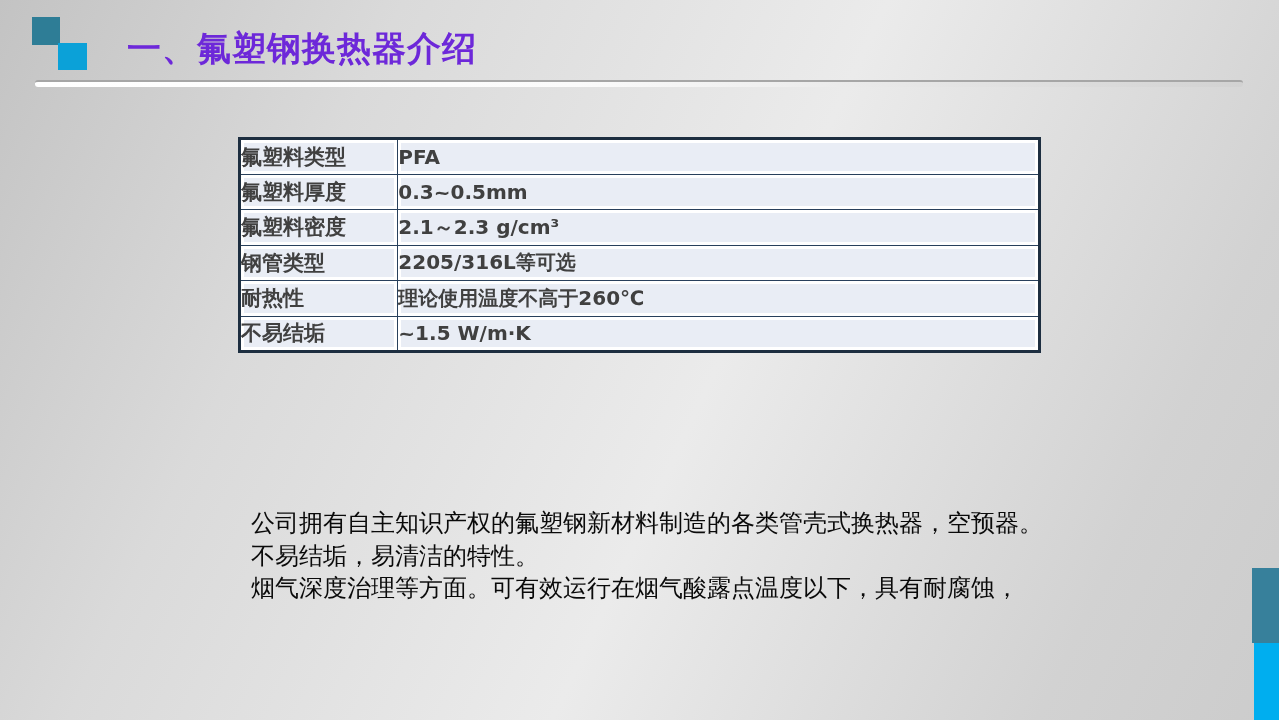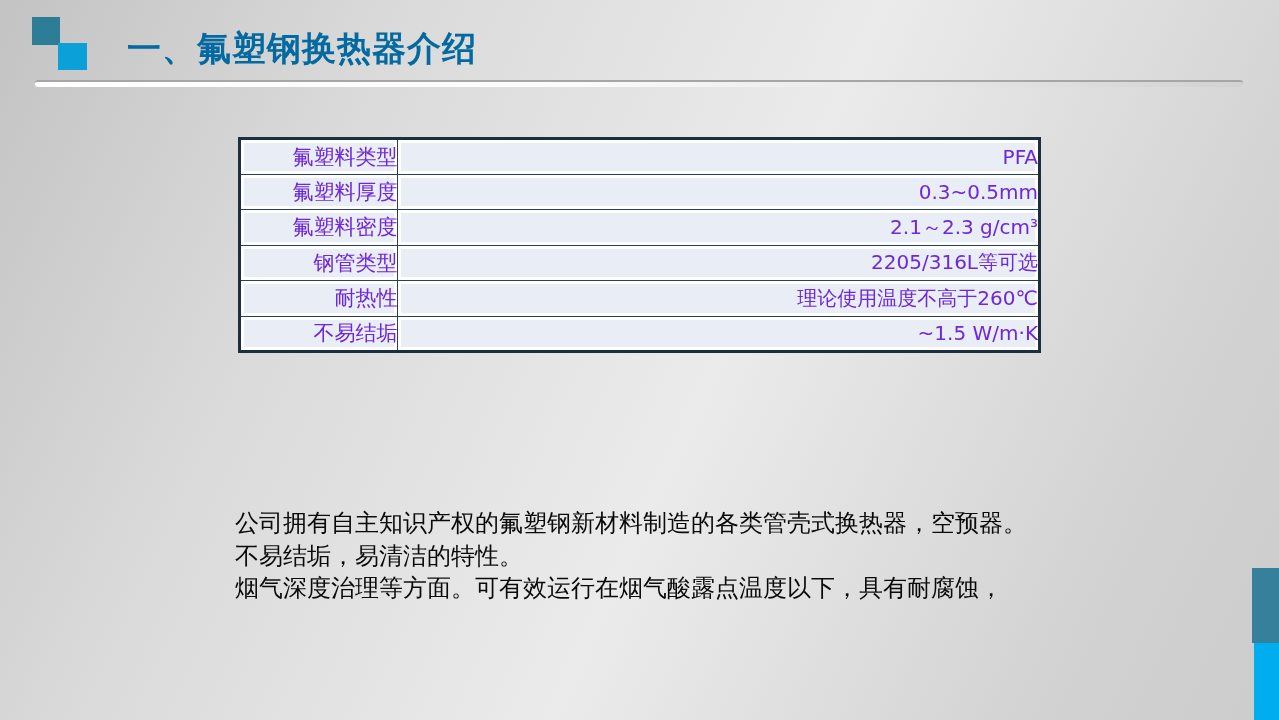--- a/index.html
+++ b/index.html
@@ -16,21 +16,21 @@
     background: #2e7d96; z-index: 1;
   }
   .sq-blue {
     position: absolute; left: 58px; top: 43px; width: 29px; height: 27px;
     background: #0ba1d8; z-index: 2;
   }
 
   
   .slide-title {
     position: absolute; left: 127px; top: 26px;
-    font-size: 34px; font-weight: bold; color: #0369a1;
+    font-size: 34px; font-weight: bold; color: #6d28d9;
     letter-spacing: 1px; white-space: nowrap;
   }
 
   
   .title-rule {
     position: absolute; left: 35px; top: 80px; width: 1208px; height: 7px;
     border-top: 2px solid #a6a6a6;
     background: linear-gradient(to right, #ffffff 0%, #fbfbfb 45%, #d2d2d2 100%);
     border-radius: 3px;
   }
@@ -40,31 +40,31 @@
     position: absolute; left: 238px; top: 137px; width: 803px;
     border-collapse: collapse;
     border: 3px solid #1d2e40;
     background: #ffffff;
   }
   .spec-table td {
     border: 1.5px solid #28405c;
     background: #e9edf5;
     box-shadow: inset 0 0 0 3px #ffffff;
     height: 35.5px;
-    text-align: right;
+    text-align: left;
     vertical-align: middle;
-    font-weight: normal;
-    color: #6d28d9;
+    font-weight: bold;
+    color: #404040;
   }
   .spec-table td.lbl { width: 159px; font-size: 21px; }
   .spec-table td.val { width: 644px; font-size: 20px; }
 
   
   .body-text {
-    position: absolute; left: 235px; top: 507px; width: 812px;
+    position: absolute; left: 251px; top: 507px; width: 812px;
     font-size: 24px; line-height: 32.5px; color: #0a0a0a;
     font-weight: 500;
   }
   .body-text .line { white-space: nowrap; }
 
   
   .bar-teal {
     position: absolute; right: 0; top: 568px; width: 27px; height: 75px;
     background: #37809b;
   }

